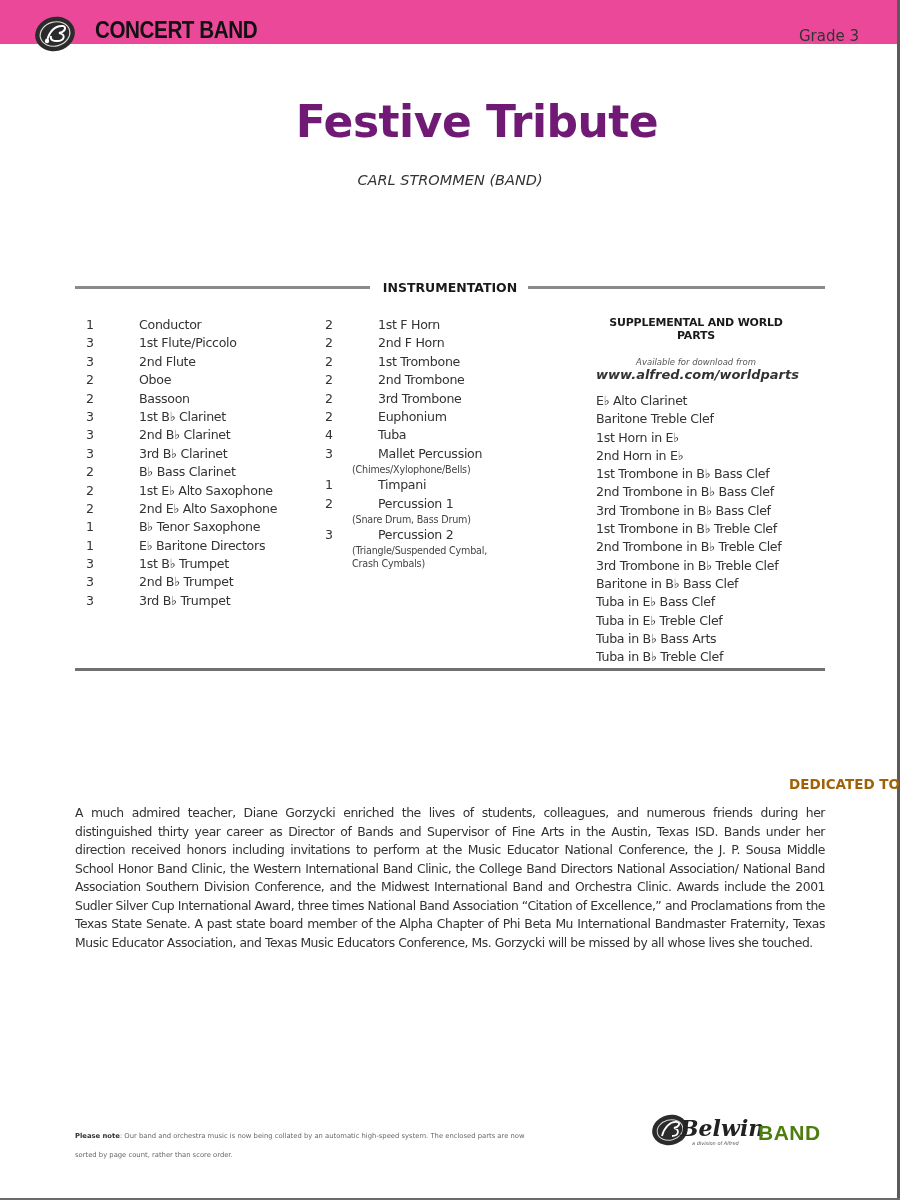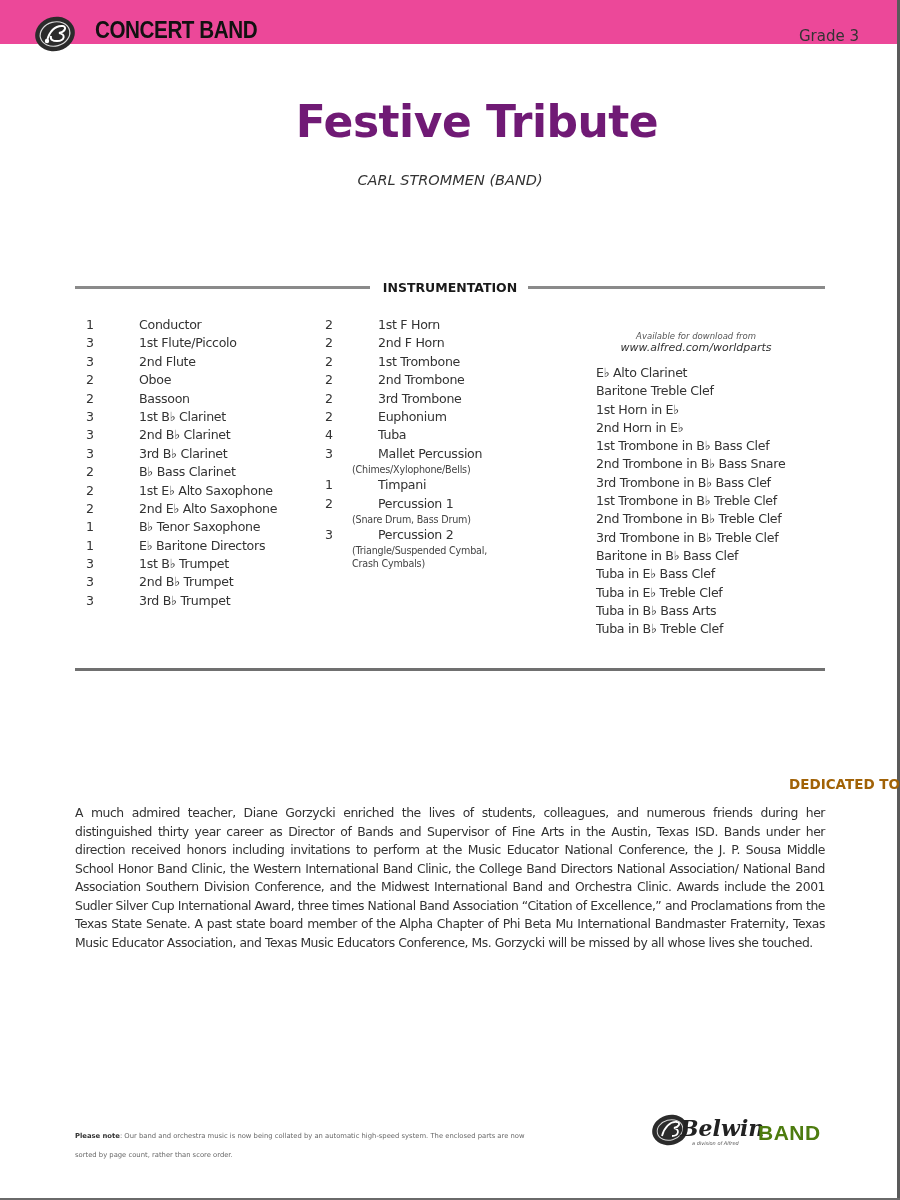--- a/index.html
+++ b/index.html
@@ -53,21 +53,21 @@
   .col .row { position: relative; height: 18.4px; line-height: 18.4px; white-space: nowrap; }
   .col .qty { position: absolute; left: 0; width: 12px; }
   .col .name { position: absolute; left: 5px; letter-spacing: -0.3px; margin-left: 48px; }
   .col .sub { font-size: 9.6px; line-height: 13px; padding-left: 27px; color: #444; letter-spacing: -0.2px; }
   .col1 { left: 86px; top: 316px; }
   .col2 { left: 325px; top: 316px; }
 
   .supp { position: absolute; left: 596px; top: 316px; width: 230px; font-family: "DejaVu Sans", sans-serif; }
   .supp-title { font-weight: bold; font-size: 11px; color: #1a1a1a; text-align: center; width: 200px; letter-spacing: -0.2px; }
   .supp-avail { font-style: italic; font-size: 8.5px; color: #555; text-align: center; width: 200px; margin-top: 15px; }
-  .supp-url { font-style: italic; font-weight: normal; font-size: 11px; color: #333; text-align: center; width: 200px; }
+  .supp-url { font-style: italic; font-weight: bold; font-size: 13px; color: #333; text-align: center; width: 200px; }
   .supp-list { margin-top: 10px; }
   .supp-list .row { height: 18.3px; line-height: 18.3px; font-size: 12.6px; color: #333; letter-spacing: -0.3px; white-space: nowrap; }
 
   .bottom-rule { position: absolute; left: 75px; top: 668px; width: 750px; height: 3px; background: #707070; }
 
   .dedicated-heading {
     position: absolute; left: 0; width: 900px; top: 776px; text-align: right;
     font-family: "DejaVu Sans", sans-serif; font-weight: bold; font-size: 13.5px; color: #a16207;
   }
   .dedication {
@@ -233,29 +233,30 @@
     <div class="sub">(Snare Drum, Bass Drum)</div>
     <div class="row">
       <span class="qty">3</span>
       <span class="name">Percussion 2</span>
     </div>
     <div class="sub">(Triangle/Suspended Cymbal,</div>
     <div class="sub">Crash Cymbals)</div>
   </div>
 
 <div class="supp">
+  <div class="supp-title">SUPPLEMENTAL AND WORLD PARTS</div>
   <div class="supp-avail">Available for download from</div>
   <div class="supp-url">www.alfred.com/worldparts</div>
   <div class="supp-list" id="supp-list">
       <div class="row">E♭ Alto Clarinet</div>
       <div class="row">Baritone Treble Clef</div>
       <div class="row">1st Horn in E♭</div>
       <div class="row">2nd Horn in E♭</div>
       <div class="row">1st Trombone in B♭ Bass Clef</div>
-      <div class="row">2nd Trombone in B♭ Bass Snare</div>
+      <div class="row">2nd Trombone in B♭ Bass Clef</div>
       <div class="row">3rd Trombone in B♭ Bass Clef</div>
       <div class="row">1st Trombone in B♭ Treble Clef</div>
       <div class="row">2nd Trombone in B♭ Treble Clef</div>
       <div class="row">3rd Trombone in B♭ Treble Clef</div>
       <div class="row">Baritone in B♭ Bass Clef</div>
       <div class="row">Tuba in E♭ Bass Clef</div>
       <div class="row">Tuba in E♭ Treble Clef</div>
       <div class="row">Tuba in B♭ Bass Arts</div>
       <div class="row">Tuba in B♭ Treble Clef</div>
     </div>

